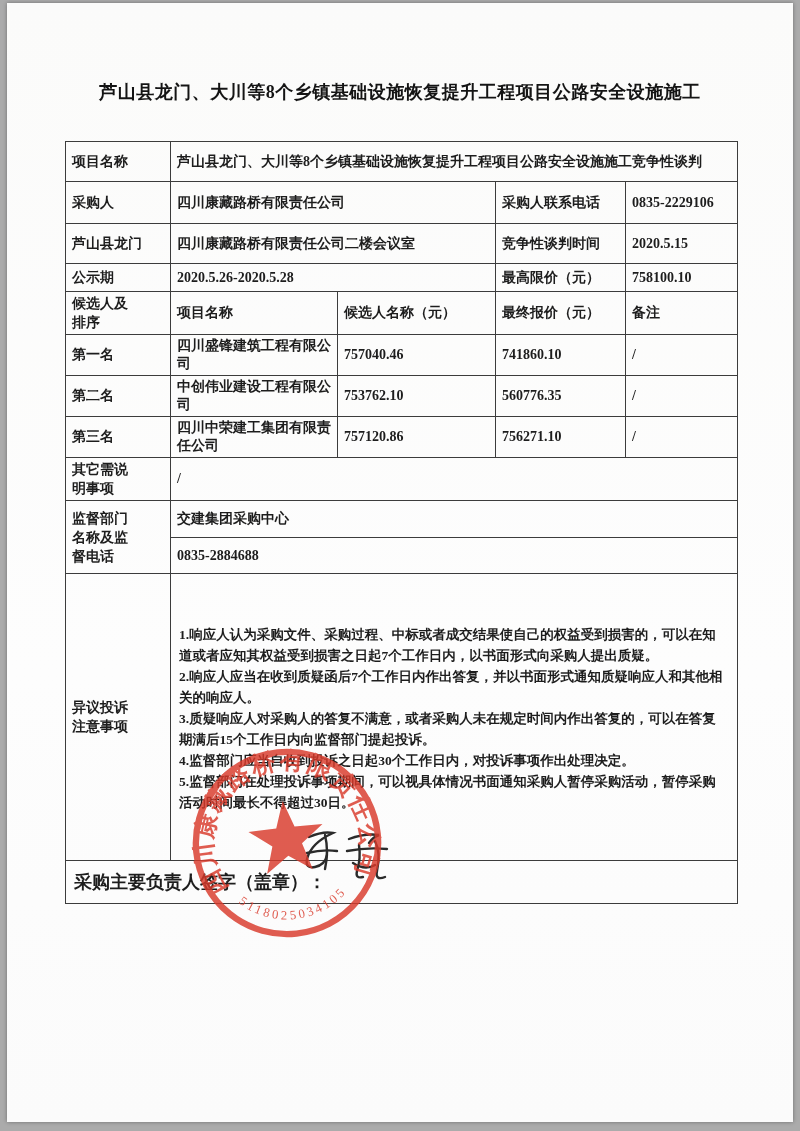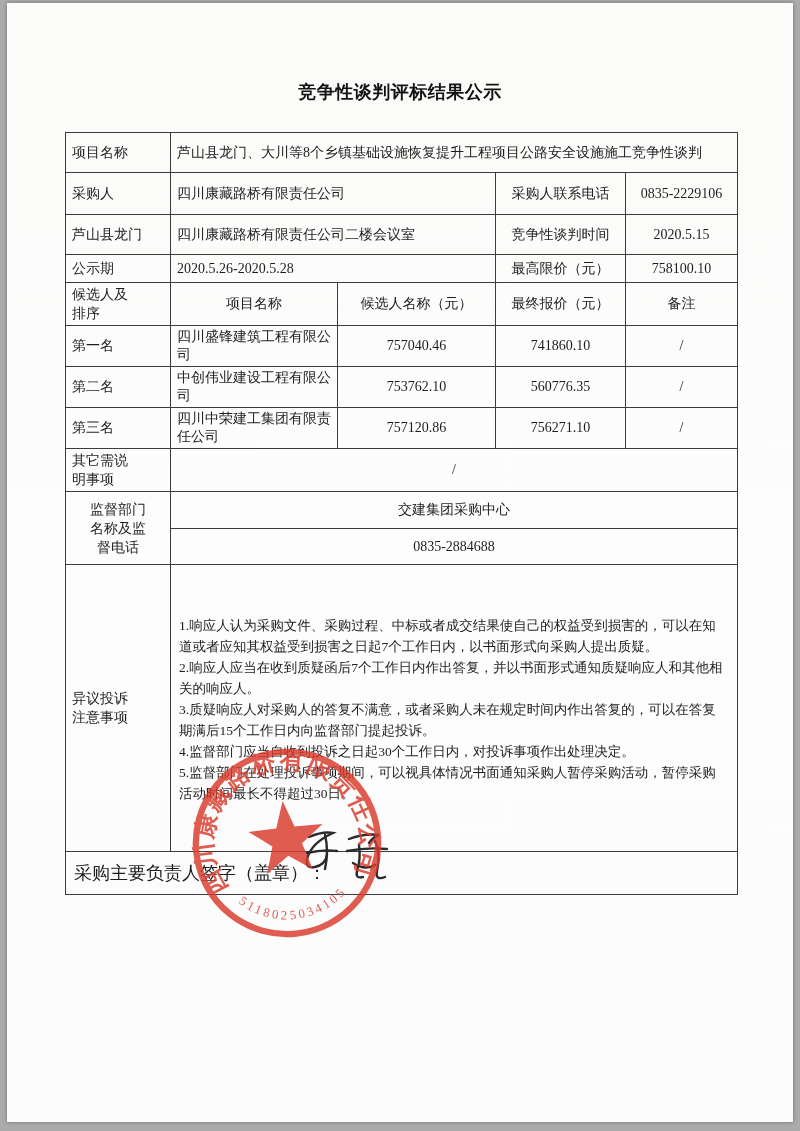--- a/index.html
+++ b/index.html
@@ -16,31 +16,31 @@
     box-shadow:0 0 4px rgba(0,0,0,.35);
     color:#1f1f1f;
   }
   .title {
     margin-top:74px;
     text-align:center;
     font-size:18px; font-weight:bold; color:#141414;
     line-height:30px; letter-spacing:.5px;
   }
   table.doc {
-    position:absolute; left:58px; top:129px;
+    position:absolute; left:58px; top:138px;
     width:672px; border-collapse:collapse; table-layout:fixed;
-    font-size:14px; color:#1d1d1d;
+    font-size:14px; color:#1d1d1d;font-weight:bold;
   }
   table.doc td {
     border:1px solid #3c3c3c;
     padding:2px 6px;
     vertical-align:middle;
     line-height:18px;
   }
-  .c { text-align:center; }
+  .c { }
   .l { text-align:left; }
   .narrow-label { display:inline-block; max-width:4.05em; line-height:19px; }
   .obj-cell { vertical-align:top !important; padding:50px 8px 8px 8px !important; }
   .obj-cell div { font-size:13.5px; line-height:21px; text-align:left; }
   .sign-cell { padding-left:8px !important; font-size:18px; }
   
   .stamp {
     position:absolute; left:182px; top:742px; width:196px; height:196px;
     opacity:.82; transform:rotate(-6deg); pointer-events:none;
   }
@@ -49,21 +49,21 @@
     position:absolute; left:288px; top:816px; width:110px; height:66px;
     pointer-events:none;
   }
 </style>
 </head>
 <body>
 
 <div class="page">
 
   <div class="title">
-    <div>竞争性谈判评标结果公示</div>
+    <div>芦山县龙门、大川等8个乡镇基础设施恢复提升工程项目公路安全设施施工</div>
   </div>
 
   <table class="doc">
     <colgroup>
       <col style="width:105px">
         <col style="width:167px">
         <col style="width:158px">
         <col style="width:130px">
         <col style="width:112px">
     </colgroup>

